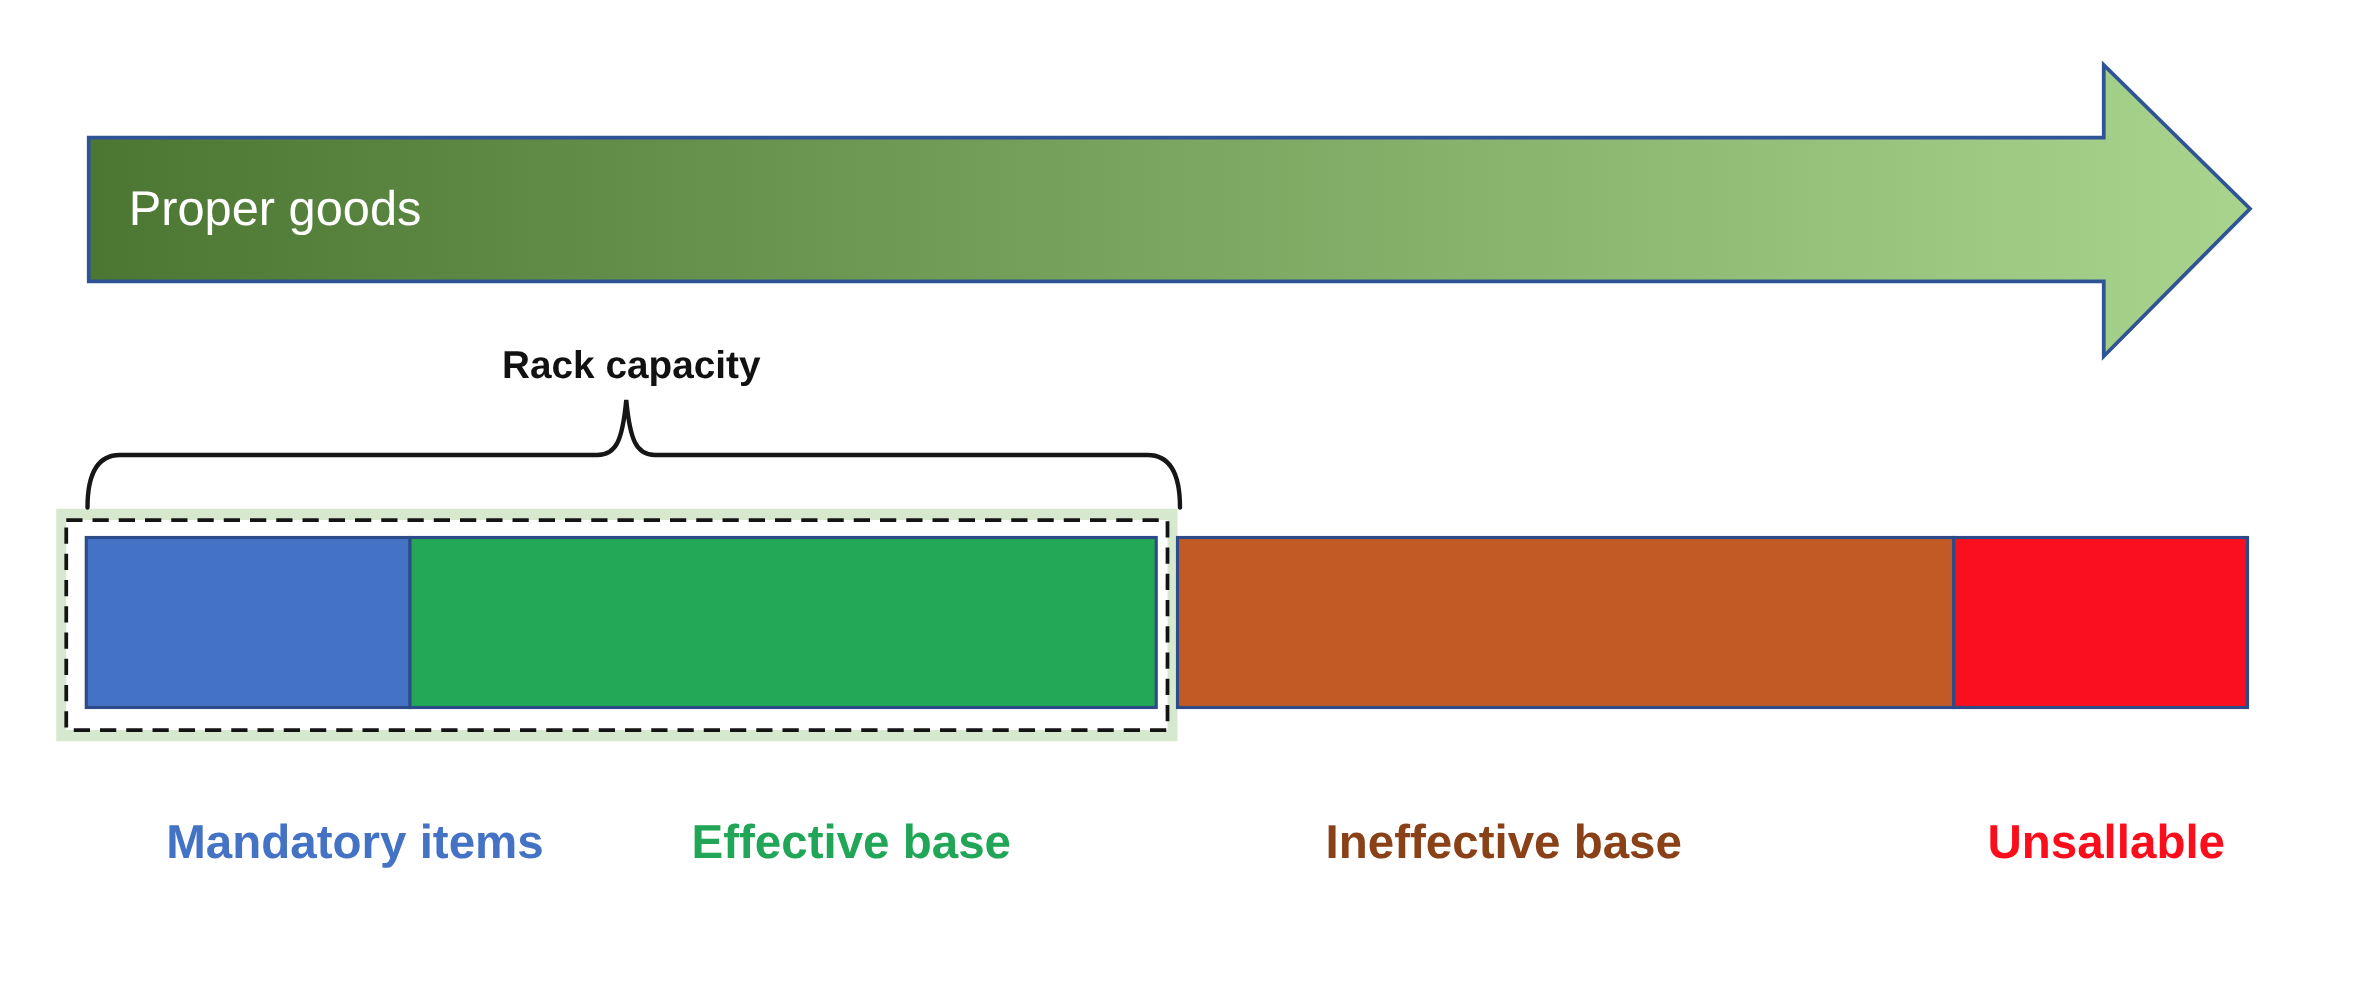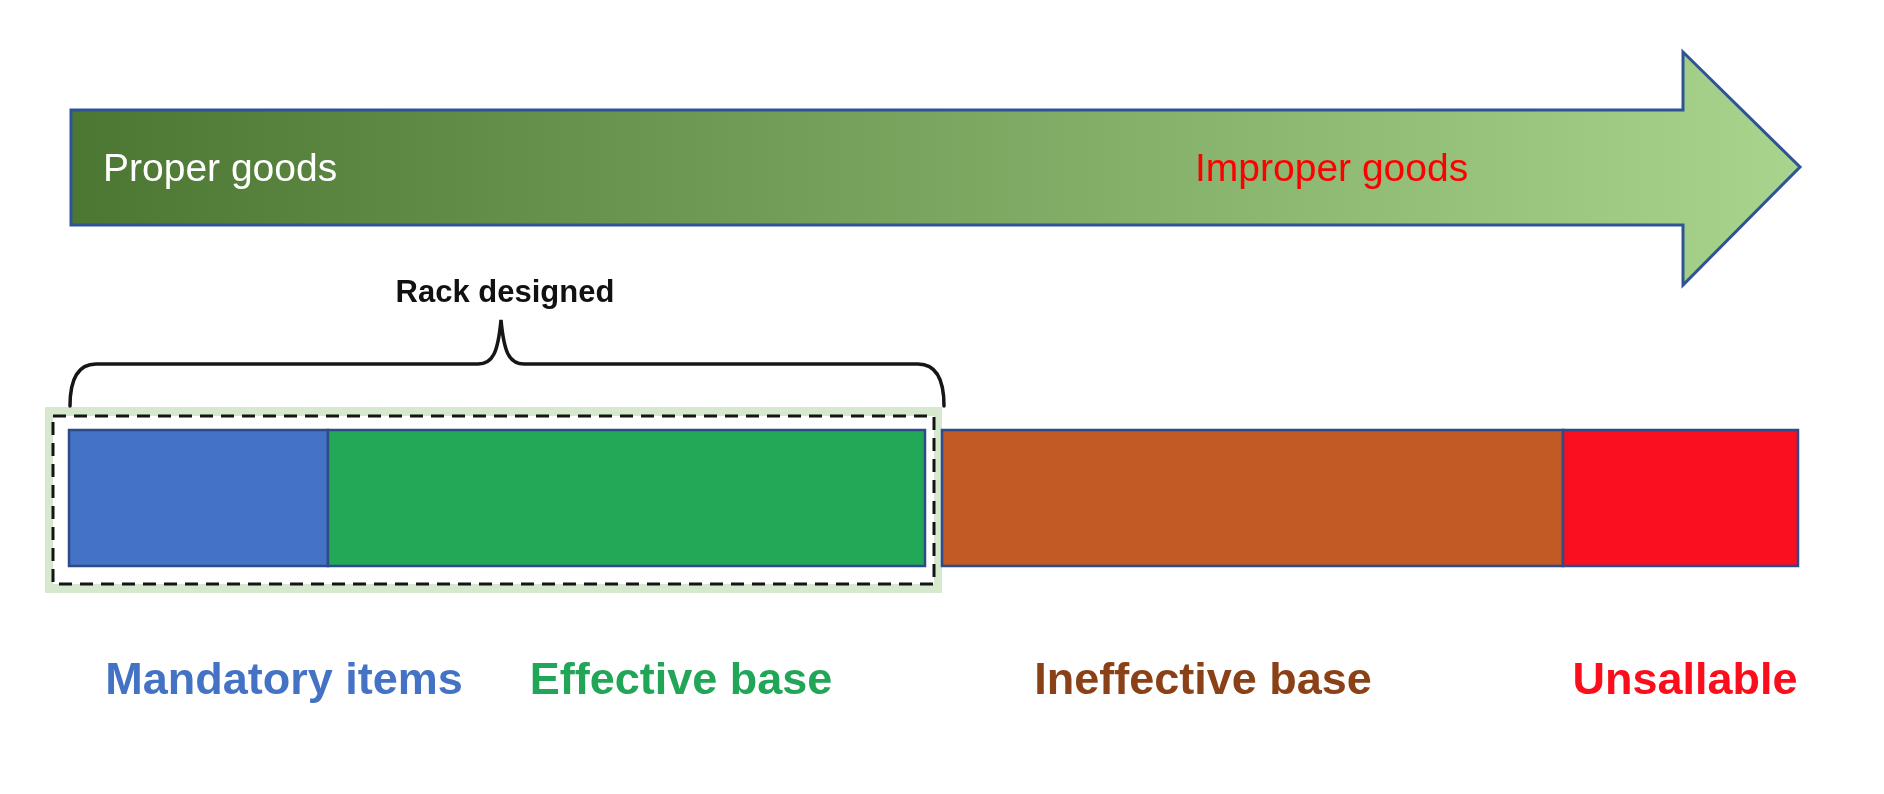--- a/index.html
+++ b/index.html
@@ -21,21 +21,21 @@
   .brace-label{
     left:305px;top:274px;width:400px;
     text-align:center;font-size:31px;font-weight:700;
   }
   .rack-label{
     left:103px;top:430px;height:136px;line-height:136px;
     font-size:52px;font-weight:400;
   }
   .legend{
     top:653px;width:420px;text-align:center;
-    font-size:45px;font-weight:700;
+    font-size:38px;font-weight:700;
   }
   .legend-0{left:74px;}
   .legend-1{left:471px;}
   .legend-2{left:993px;}
   .legend-3{left:1475px;}
 </style>
 </head>
 <body>
 
 <div class="canvas">
@@ -56,23 +56,22 @@
 
     <path d="M 70 406 C 70 386 74 364 96 364 L 478 364 C 493 364 498 352 501 320 C 504 352 509 364 524 364 L 918 364 C 940 364 944 386 944 406" fill="none" stroke-width="3.5" stroke-linecap="round" stroke="#161616"></path>
 
     <rect x="69" y="430" width="259" height="136" stroke-width="2.5" fill="#4472C4" stroke="#2D4B88"></rect>
     <rect x="328" y="430" width="597" height="136" stroke-width="2.5" fill="#22A857" stroke="#2D4B88"></rect>
     <rect x="942" y="430" width="621" height="136" stroke-width="2.5" fill="#C15A25" stroke="#2D4B88"></rect>
     <rect x="1563" y="430" width="235" height="136" stroke-width="2.5" fill="#F90F1E" stroke="#2D4B88"></rect>
   </svg>
 
   <div class="txt arrow-label proper-label" style="color: rgb(255, 255, 255);">Proper goods</div>
-  <div class="txt arrow-label improper-label" style="color: rgb(255, 0, 0);">Improper goods</div>
 
-  <div class="txt brace-label" style="color: rgb(17, 17, 17);">Rack designed</div>
+  <div class="txt brace-label" style="color: rgb(17, 17, 17);">Rack capacity</div>
 
 
   <div class="txt legend legend-0" style="color: rgb(68, 114, 196);">Mandatory items</div>
   <div class="txt legend legend-2" style="color: rgb(138, 65, 23);">Ineffective base</div>
   <div class="txt legend legend-1" style="color: rgb(33, 166, 87);">Effective base</div>
   <div class="txt legend legend-3" style="color: rgb(251, 13, 27);">Unsallable</div>
 
 </div>
 
 </body></html>

